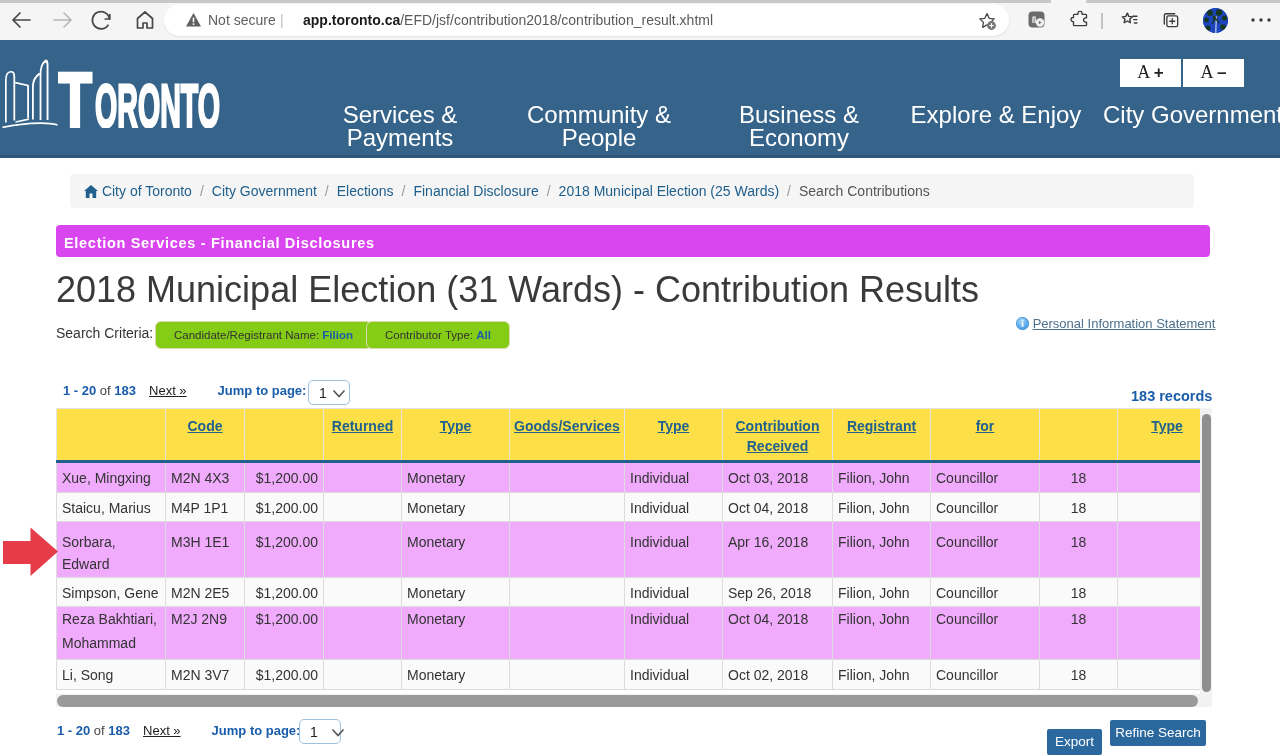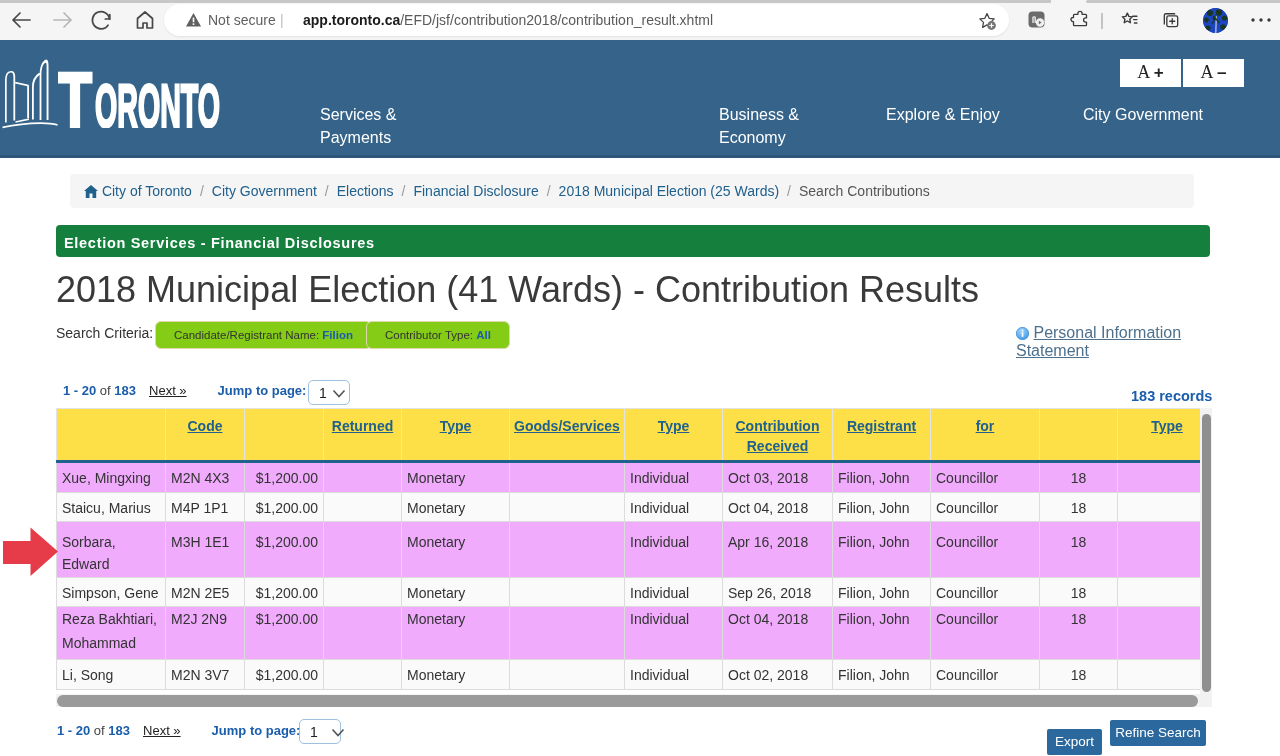--- a/index.html
+++ b/index.html
@@ -16,39 +16,39 @@
 .navicon svg { width:24px; height:24px; }
 #urlbar .warn { position:absolute; left:21px; top:8px; }
 #urlbar .nstext { position:absolute; left:44px; top:8px; font-size:14px; color:#5f5f5f; }
 #urlbar .sep { position:absolute; left:116px; top:8px; font-size:14px; color:#bdbdbd; }
 #urlbar .url { position:absolute; left:131px; top:8px; font-size:14px; color:#5a5a5a; white-space:nowrap; }
 #urlbar .url b { color:#1b1b1b; font-weight:600;margin-left:8px; }
 #urlbar .starplus { position:absolute; right:12px; top:7px; }
 
 
 #thdr { position:absolute; top:40px; left:0; width:1280px; height:118px; background:#356389; border-bottom:3px solid #2e567a; }
-#thdr .nav { position:absolute; color:#fff; font-size:16px; line-height:23px; }
+#thdr .nav { position:absolute; color:#fff; font-size:24px; text-align:center; line-height:23px; }
 .fontbtn { position:absolute; top:19px; width:61px; height:28px; background:#fff; color:#222; font-family:"Liberation Serif",serif; font-size:18px; text-align:center; line-height:27px; }
 .fontbtn b { font-family:"Liberation Sans",sans-serif; font-weight:900; font-size:17px; }
 
 
 #crumb { position:absolute; top:174px; left:70px; width:1124px; height:34px; background:#f5f5f5; border-radius:4px; font-size:14px; line-height:34px; color:#8a8a8a; padding-left:14px; }
 #crumb a { color:#20608d; text-decoration:none; }
 #crumb .cur { color:#555; }
 #crumb .sl { color:#9a9a9a; padding:0 8px; }
 
 
-#darkbar { position:absolute; top:225px; left:56px; width:1154px; height:32px; background:#15803d; border-radius:4px; color:#fff; font-size:14.5px; font-weight:bold; letter-spacing:0.7px; line-height:36px; padding-left:8px; }
+#darkbar { position:absolute; top:225px; left:56px; width:1154px; height:32px; background:#d946ef; border-radius:4px; color:#fff; font-size:14.5px; font-weight:bold; letter-spacing:0.7px; line-height:36px; padding-left:8px; }
 #title { position:absolute; top:272px; left:56px; width:1100px; font-size:36px; color:#3a3a3a; line-height:36px; }
 
 
 #criteria { position:absolute; top:325px; left:56px; font-size:14px; color:#333; }
 .chip { position:absolute; white-space:nowrap; background:#84cc16; border:1px solid #ded8ac; border-radius:6px; font-size:11.5px; color:#333; height:28px; line-height:26px; padding:0 18px; top:-4px; }
 .chip b { color:#1a5dab; }
-#pis { position:absolute; top:324px; left:1016px; width:210px; font-size:16px; }
+#pis { position:absolute; top:316px; left:1016px; width:210px; font-size:13px; }
 #pis a { color:#4d708c; text-decoration:underline; }
 
 
 .pager { position:absolute; left:63px; font-size:13px; font-weight:bold; color:#1a5dab; }
 .pager .of { font-weight:normal; color:#444; }
 .pager .next { font-weight:normal; color:#222; text-decoration:underline; margin-left:13px; }
 .pager .jump { margin-left:31px; }
 .pager select { position:absolute; font-size:14px; color:#222; width:42px; height:25px; border:1px solid #9dc1df; border-radius:5px; background:#fff; padding-left:10px; appearance:none; -webkit-appearance:none; }
 #records { position:absolute; top:388px; left:1131px; font-size:14.5px; font-weight:bold; color:#1a5dab; }
 
@@ -181,36 +181,37 @@
       <path d="M31 64.5 V32 Q31 22.5 38 17.8 L39.7 19.1 Q32.8 24 32.8 32 V64.5 Z"></path>
       <path d="M38.6 65 V20 Q38.6 9.5 43.5 5.3 Q47.5 2.5 47.5 11 V65 H45.6 V10 Q45.6 6.5 43.5 8.2 Q40.4 10.8 40.4 20 V65 Z"></path>
       <path d="M1.5 71.5 Q20 67.5 40 67.3 Q50 67.3 56.5 69 L56.5 70.8 Q50 69 40 69 Q20 69.2 1.5 73.2 Z"></path>
     </g>
   </svg>
   <svg class="abs" style="left:58px;top:30px;" width="165" height="58" viewBox="0 0 165 58">
     <text x="0" y="56.5" font-family="Liberation Sans, sans-serif" font-weight="bold" font-size="77" fill="#fff" stroke="#fff" stroke-width="3" textLength="34" lengthAdjust="spacingAndGlyphs">T</text>
     <text x="37" y="56.5" font-family="Liberation Sans, sans-serif" font-weight="bold" font-size="60.5" fill="#fff" stroke="#fff" stroke-width="2.8" textLength="125" lengthAdjust="spacingAndGlyphs">ORONTO</text>
   </svg>
   <div class="nav" style="left:320px;top:63px;width:160px;">Services &amp;<br>Payments</div>
+  <div class="nav" style="left:519px;top:63px;width:160px;">Community &amp;<br>People</div>
   <div class="nav" style="left:719px;top:63px;width:160px;">Business &amp;<br>Economy</div>
   <div class="nav" style="left:886px;top:63px;width:220px;">Explore &amp; Enjoy</div>
   <div class="nav" style="left:1083px;top:63px;width:220px;">City Government</div>
   <div class="fontbtn" style="left:1120px;">A <b>+</b></div>
   <div class="fontbtn" style="left:1183px;">A <b>–</b></div>
 </div>
 
 <div id="crumb">
   <svg width="14" height="13" viewBox="0 0 14 13" style="vertical-align:-2px;">
         <path d="M7 0 0 6h1.8v7h3.7V8.5h3V13h3.7V6H14z" fill="#20608d"></path>
       </svg>
   <a> City of Toronto</a><span class="sl">/</span><a>City Government</a><span class="sl">/</span><a>Elections</a><span class="sl">/</span><a>Financial Disclosure</a><span class="sl">/</span><a>2018 Municipal Election (25 Wards)</a><span class="sl">/</span><span class="cur">Search Contributions</span>
 </div>
 
 <div id="darkbar">Election Services - Financial Disclosures</div>
-<div id="title">2018 Municipal Election (41 Wards) - Contribution Results</div>
+<div id="title">2018 Municipal Election (31 Wards) - Contribution Results</div>
 
 <div id="criteria">Search Criteria:<span class="chip" style="left:99px;">Candidate/Registrant Name: <b>Filion</b></span><span class="chip" style="left:310px;">Contributor Type: <b>All</b></span></div>
 <div id="pis">
   <svg width="13" height="13" viewBox="0 0 13 13" style="vertical-align:-2px;">
         <defs>
           <radialGradient id="ig" cx="0.4" cy="0.3" r="0.9">
             <stop offset="0" stop-color="#9fd4fb"></stop>
             <stop offset="1" stop-color="#2e8de0"></stop>
           </radialGradient>
         </defs>

